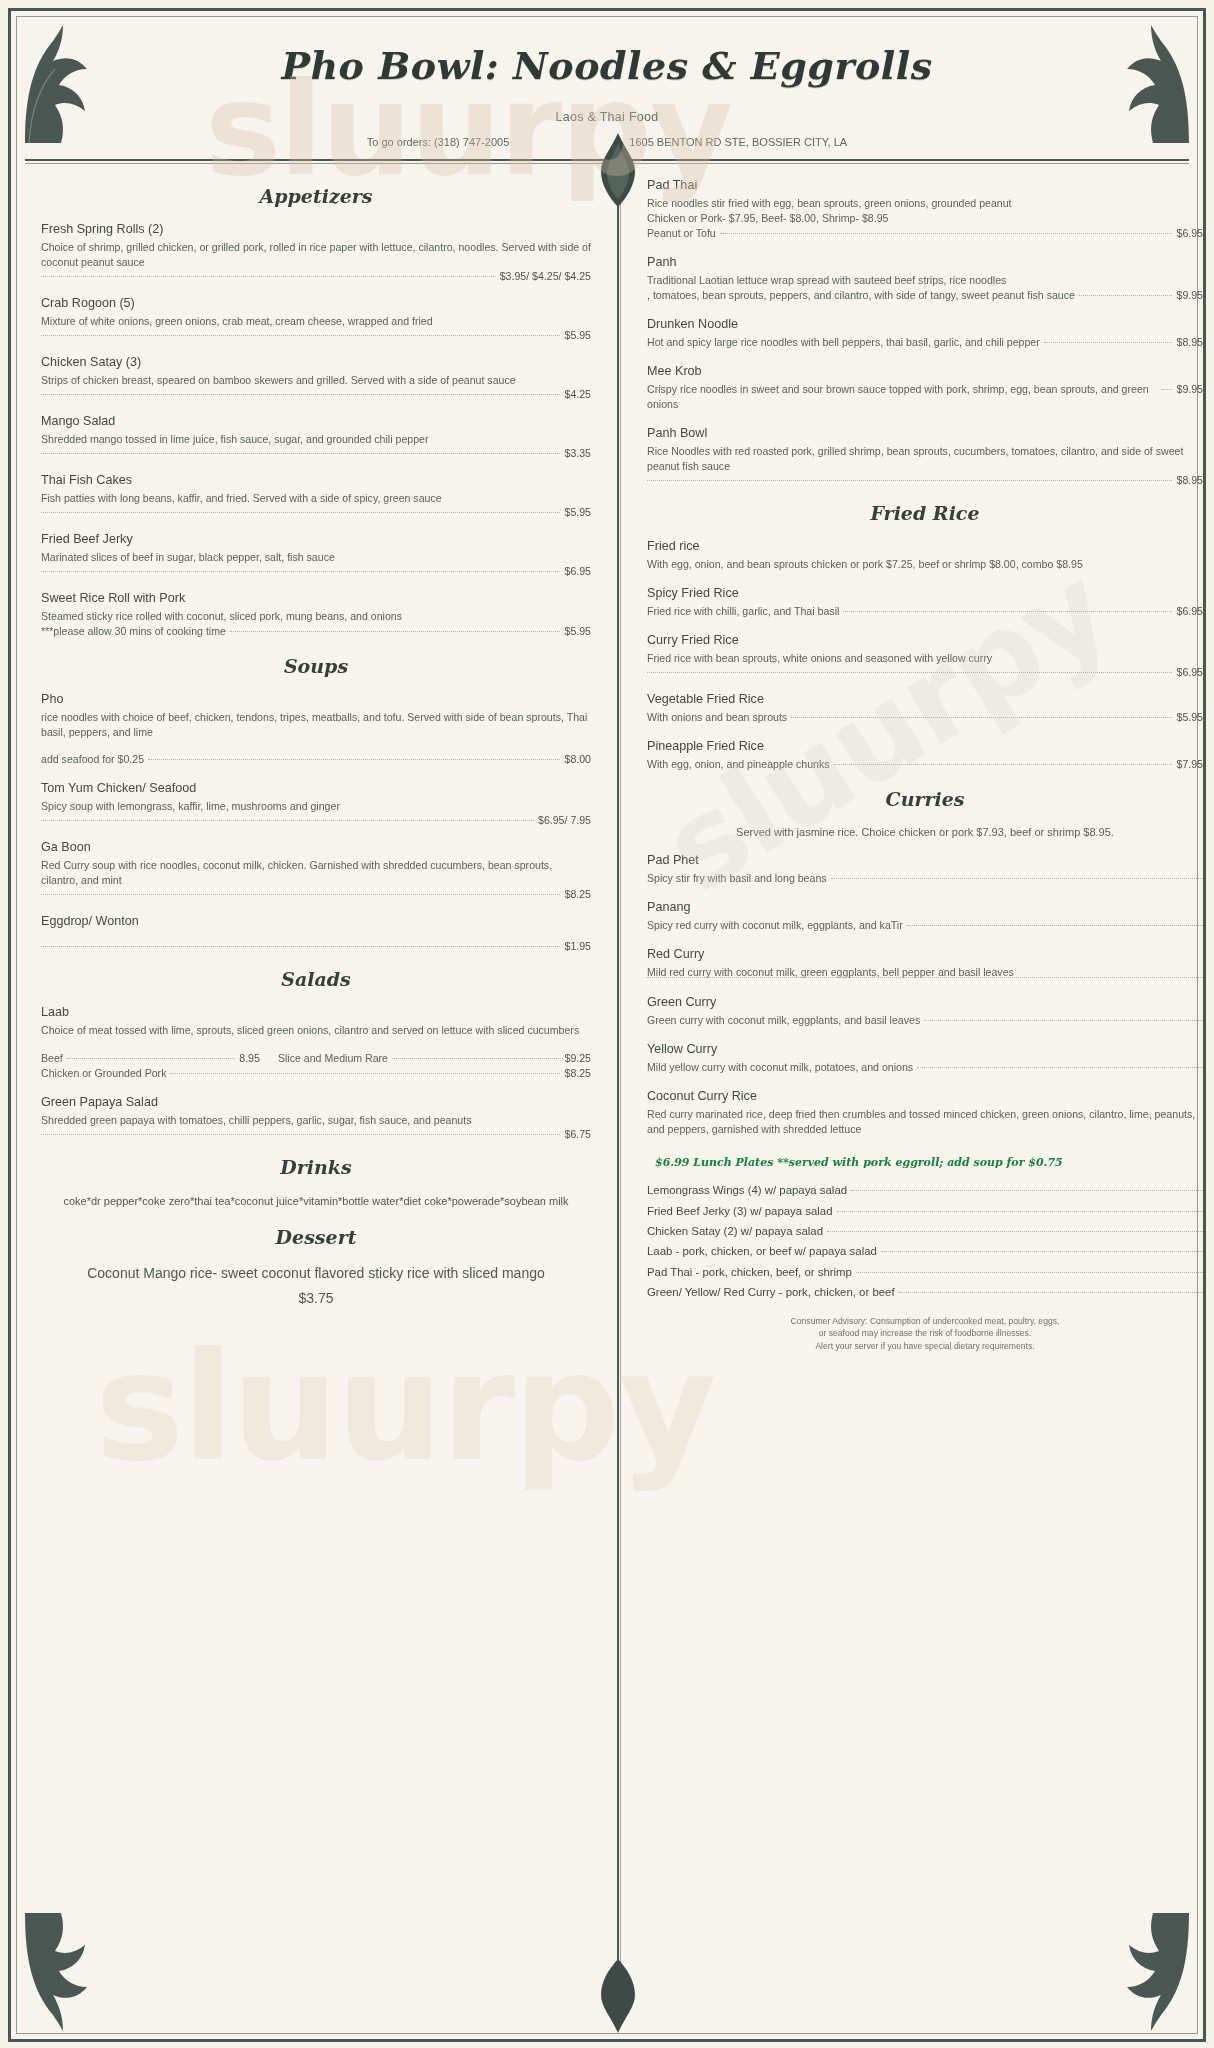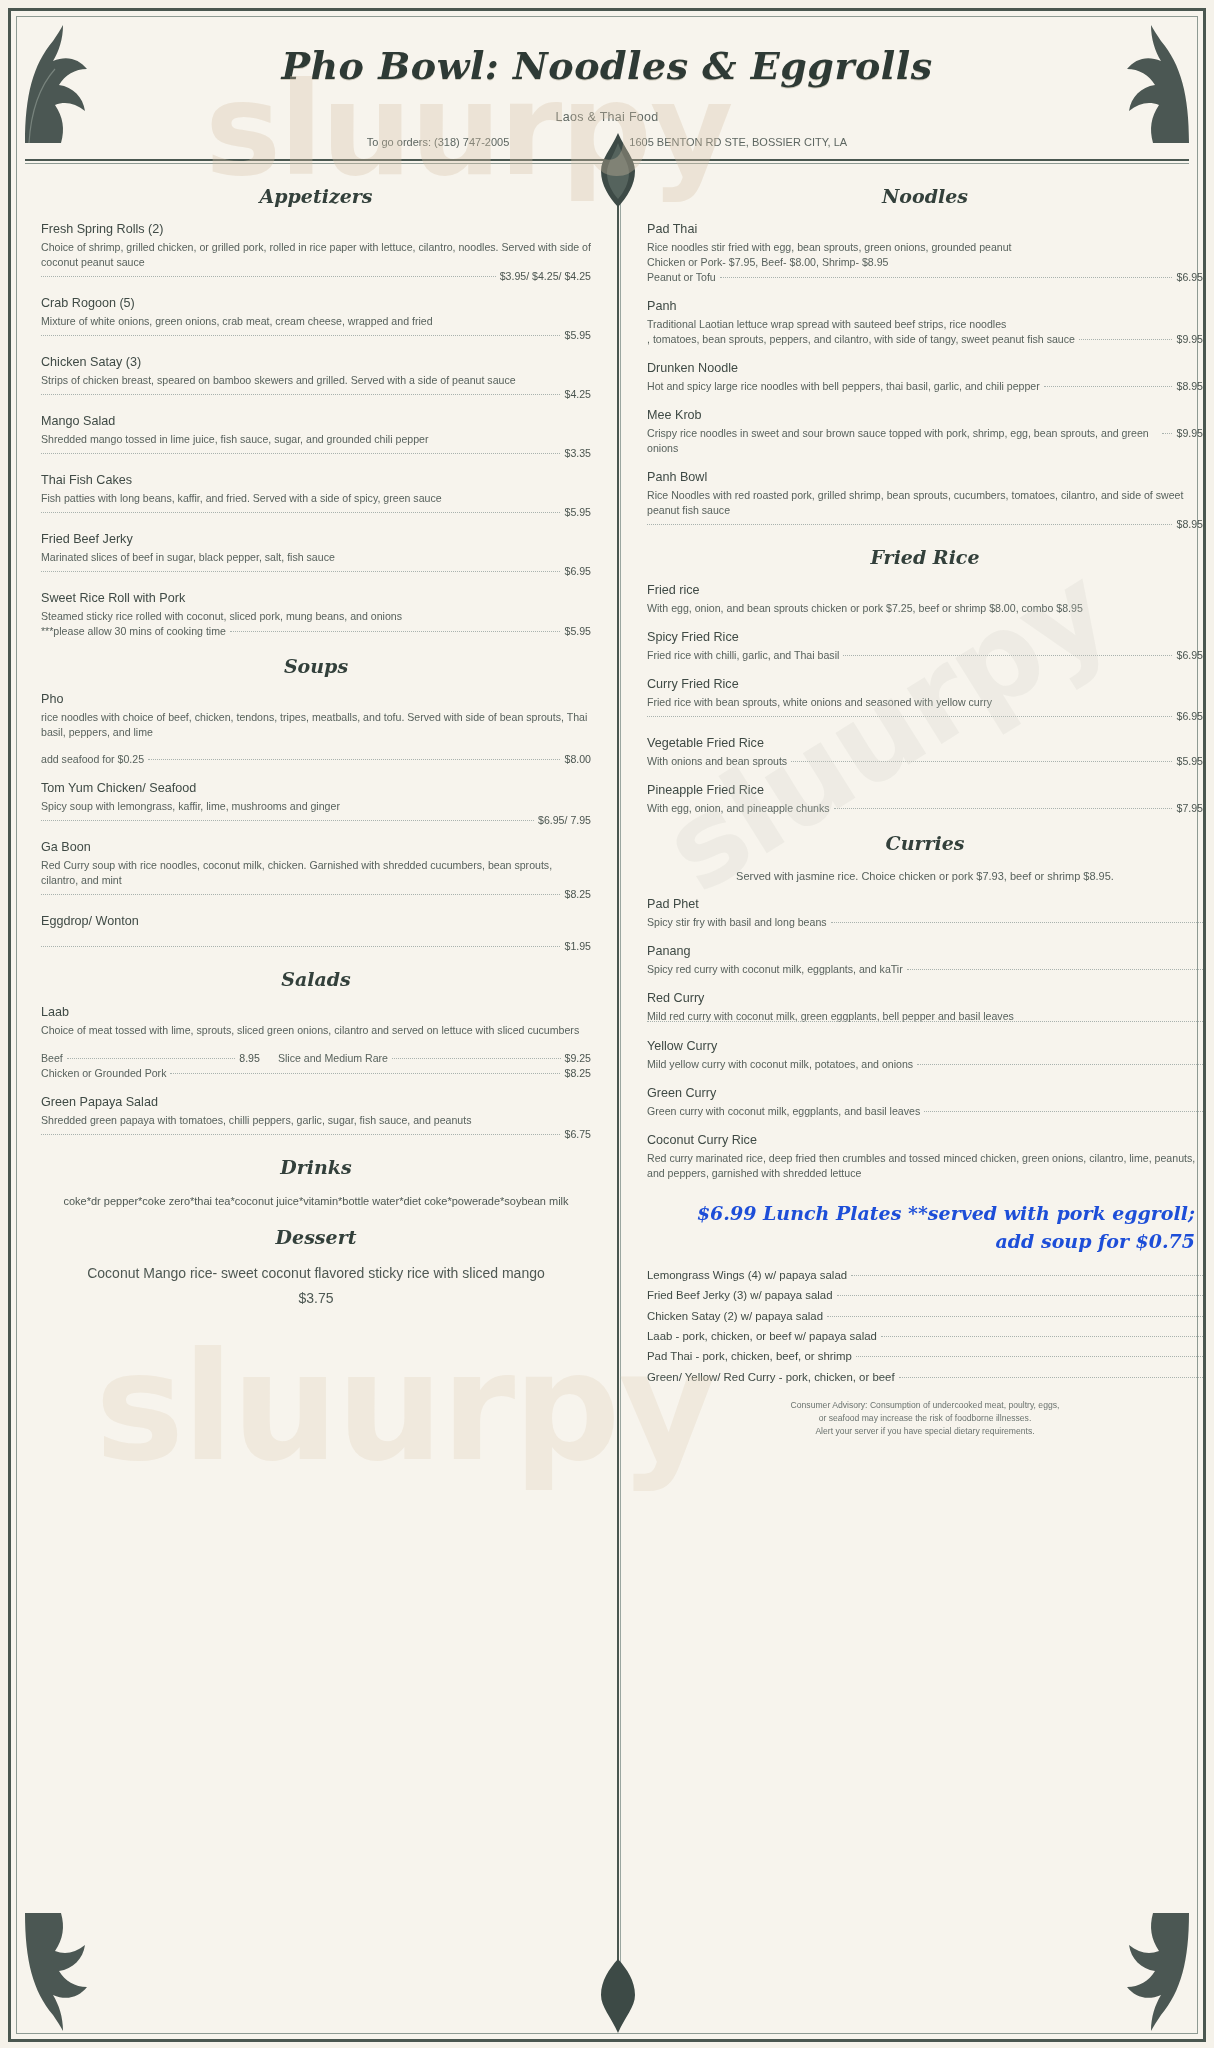--- a/index.html
+++ b/index.html
@@ -124,23 +124,23 @@
     font-size: 19px;
     color: #33403b;
     text-align: center;
     margin: 16px 0 14px 0;
   }
   .section-title.first { margin-top: 8px; }
   .lunch-title {
     font-family: "DejaVu Serif", serif;
     font-style: italic;
     font-weight: bold;
-    font-size: 19px;
-    color: #1d4ed8;
-    text-align: right;
+    font-size: 11px;
+    color: #15803d;
+    text-align: left;
     line-height: 1.5;
     margin: 18px 8px 12px 8px;
   }
 
   .item { margin-bottom: 13px; }
   .item-name {
     font-size: 12.6px;
     color: #3f4a45;
     line-height: 1.35;
     margin-bottom: 2px;
@@ -408,21 +408,20 @@
       <div class="section-title">Drinks</div>
       <div class="drinks-text">coke*dr pepper*coke zero*thai tea*coconut juice*vitamin*bottle water*diet coke*powerade*soybean milk</div>
 
       <div class="section-title">Dessert</div>
       <div class="dessert-text">Coconut Mango rice- sweet coconut flavored sticky rice with sliced mango</div>
       <div class="dessert-text">$3.75</div>
     </div>
 
     <div class="col col-right">
 
-      <div class="section-title first">Noodles</div>
 
       <div class="item">
         <div class="item-name">Pad Thai</div>
         <div class="item-desc">Rice noodles stir fried with egg, bean sprouts, green onions, grounded peanut</div>
         <div class="item-desc">Chicken or Pork- $7.95, Beef- $8.00, Shrimp- $8.95</div>
         <div class="row-flex">
           <span class="item-desc">Peanut or Tofu</span>
           <span class="leader"></span>
           <span class="price">$6.95</span>
         </div>
@@ -529,31 +528,31 @@
 
       <div class="item">
         <div class="item-name">Red Curry</div>
         <div class="item-desc">Mild red curry with coconut milk, green eggplants, bell pepper and basil leaves</div>
         <div class="row-flex">
             <span class="leader"></span>
           </div>
       </div>
 
       <div class="item">
+        <div class="item-name">Green Curry</div>
+        <div class="row-flex">
+          <span class="item-desc">Green curry with coconut milk, eggplants, and basil leaves</span>
+          <span class="leader"></span>
+        </div>
+      </div>
+
+      <div class="item">
         <div class="item-name">Yellow Curry</div>
         <div class="row-flex">
           <span class="item-desc">Mild yellow curry with coconut milk, potatoes, and onions</span>
-          <span class="leader"></span>
-        </div>
-      </div>
-
-      <div class="item">
-        <div class="item-name">Green Curry</div>
-        <div class="row-flex">
-          <span class="item-desc">Green curry with coconut milk, eggplants, and basil leaves</span>
           <span class="leader"></span>
         </div>
       </div>
 
       <div class="item">
         <div class="item-name">Coconut Curry Rice</div>
         <div class="item-desc">Red curry marinated rice, deep fried then crumbles and tossed minced chicken, green onions, cilantro, lime, peanuts, and peppers, garnished with shredded lettuce</div>
       </div>
 
       <div class="lunch-title">$6.99 Lunch Plates  **served with pork eggroll; add soup for $0.75</div>

